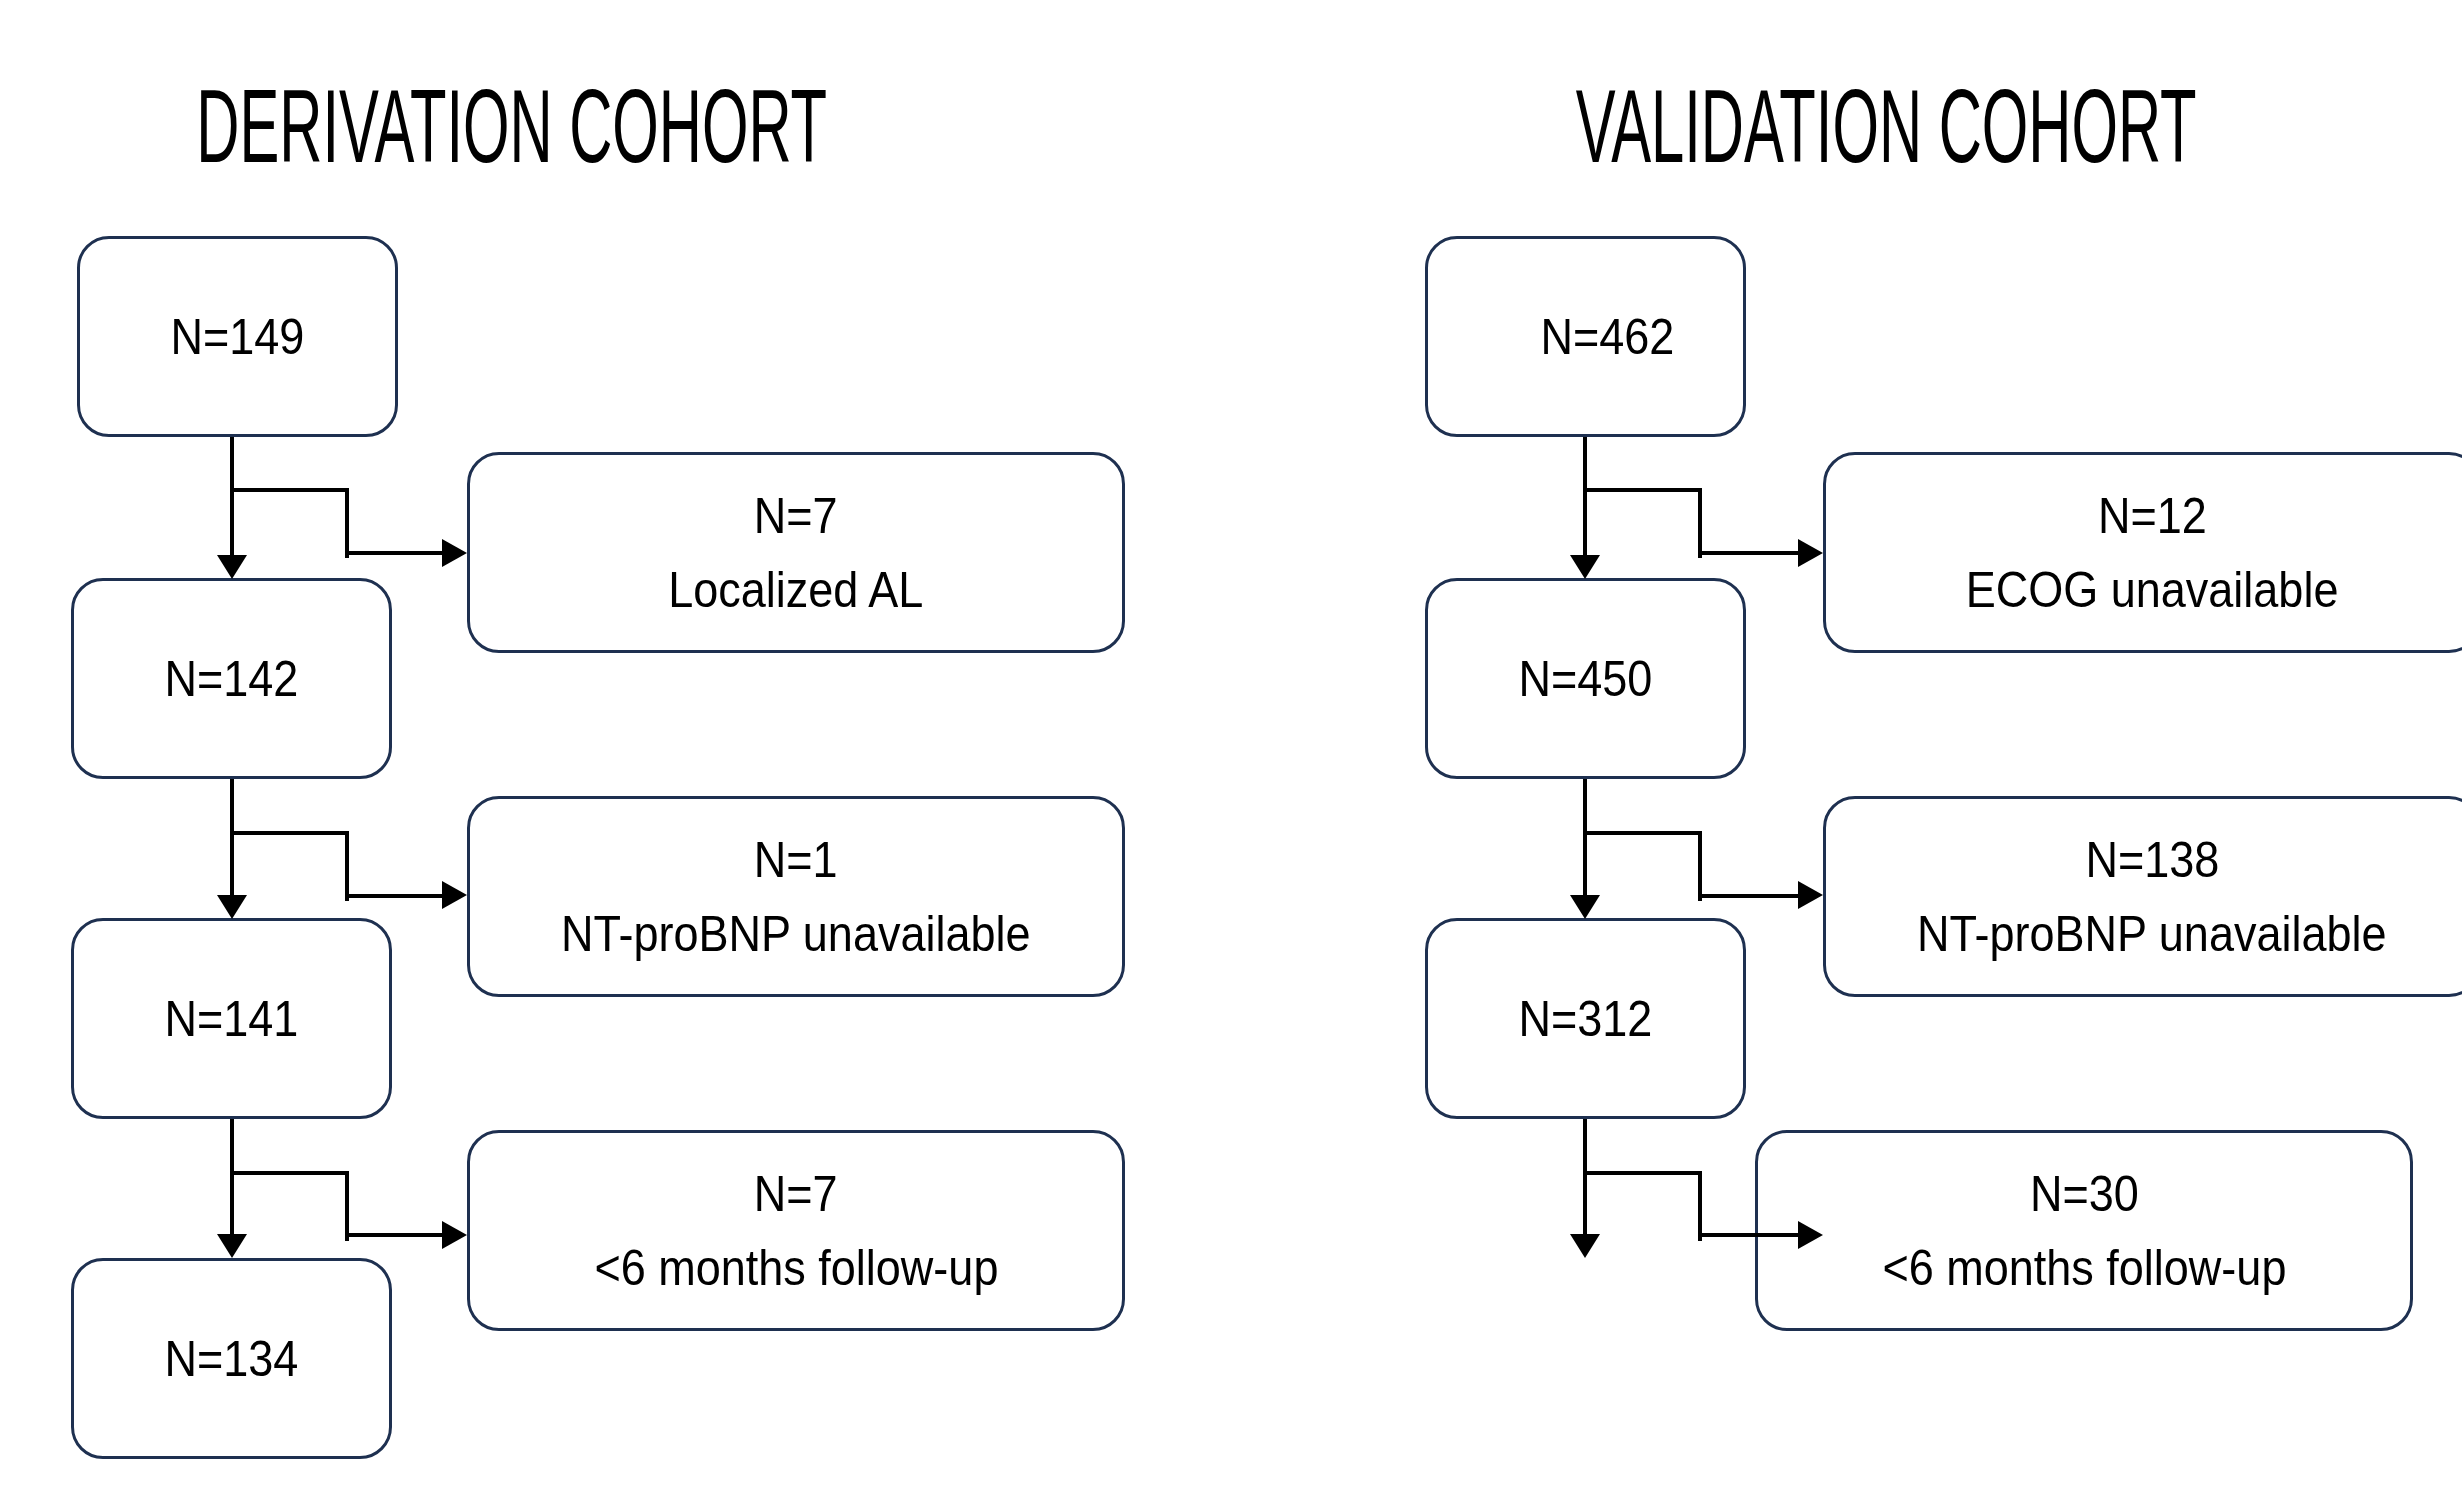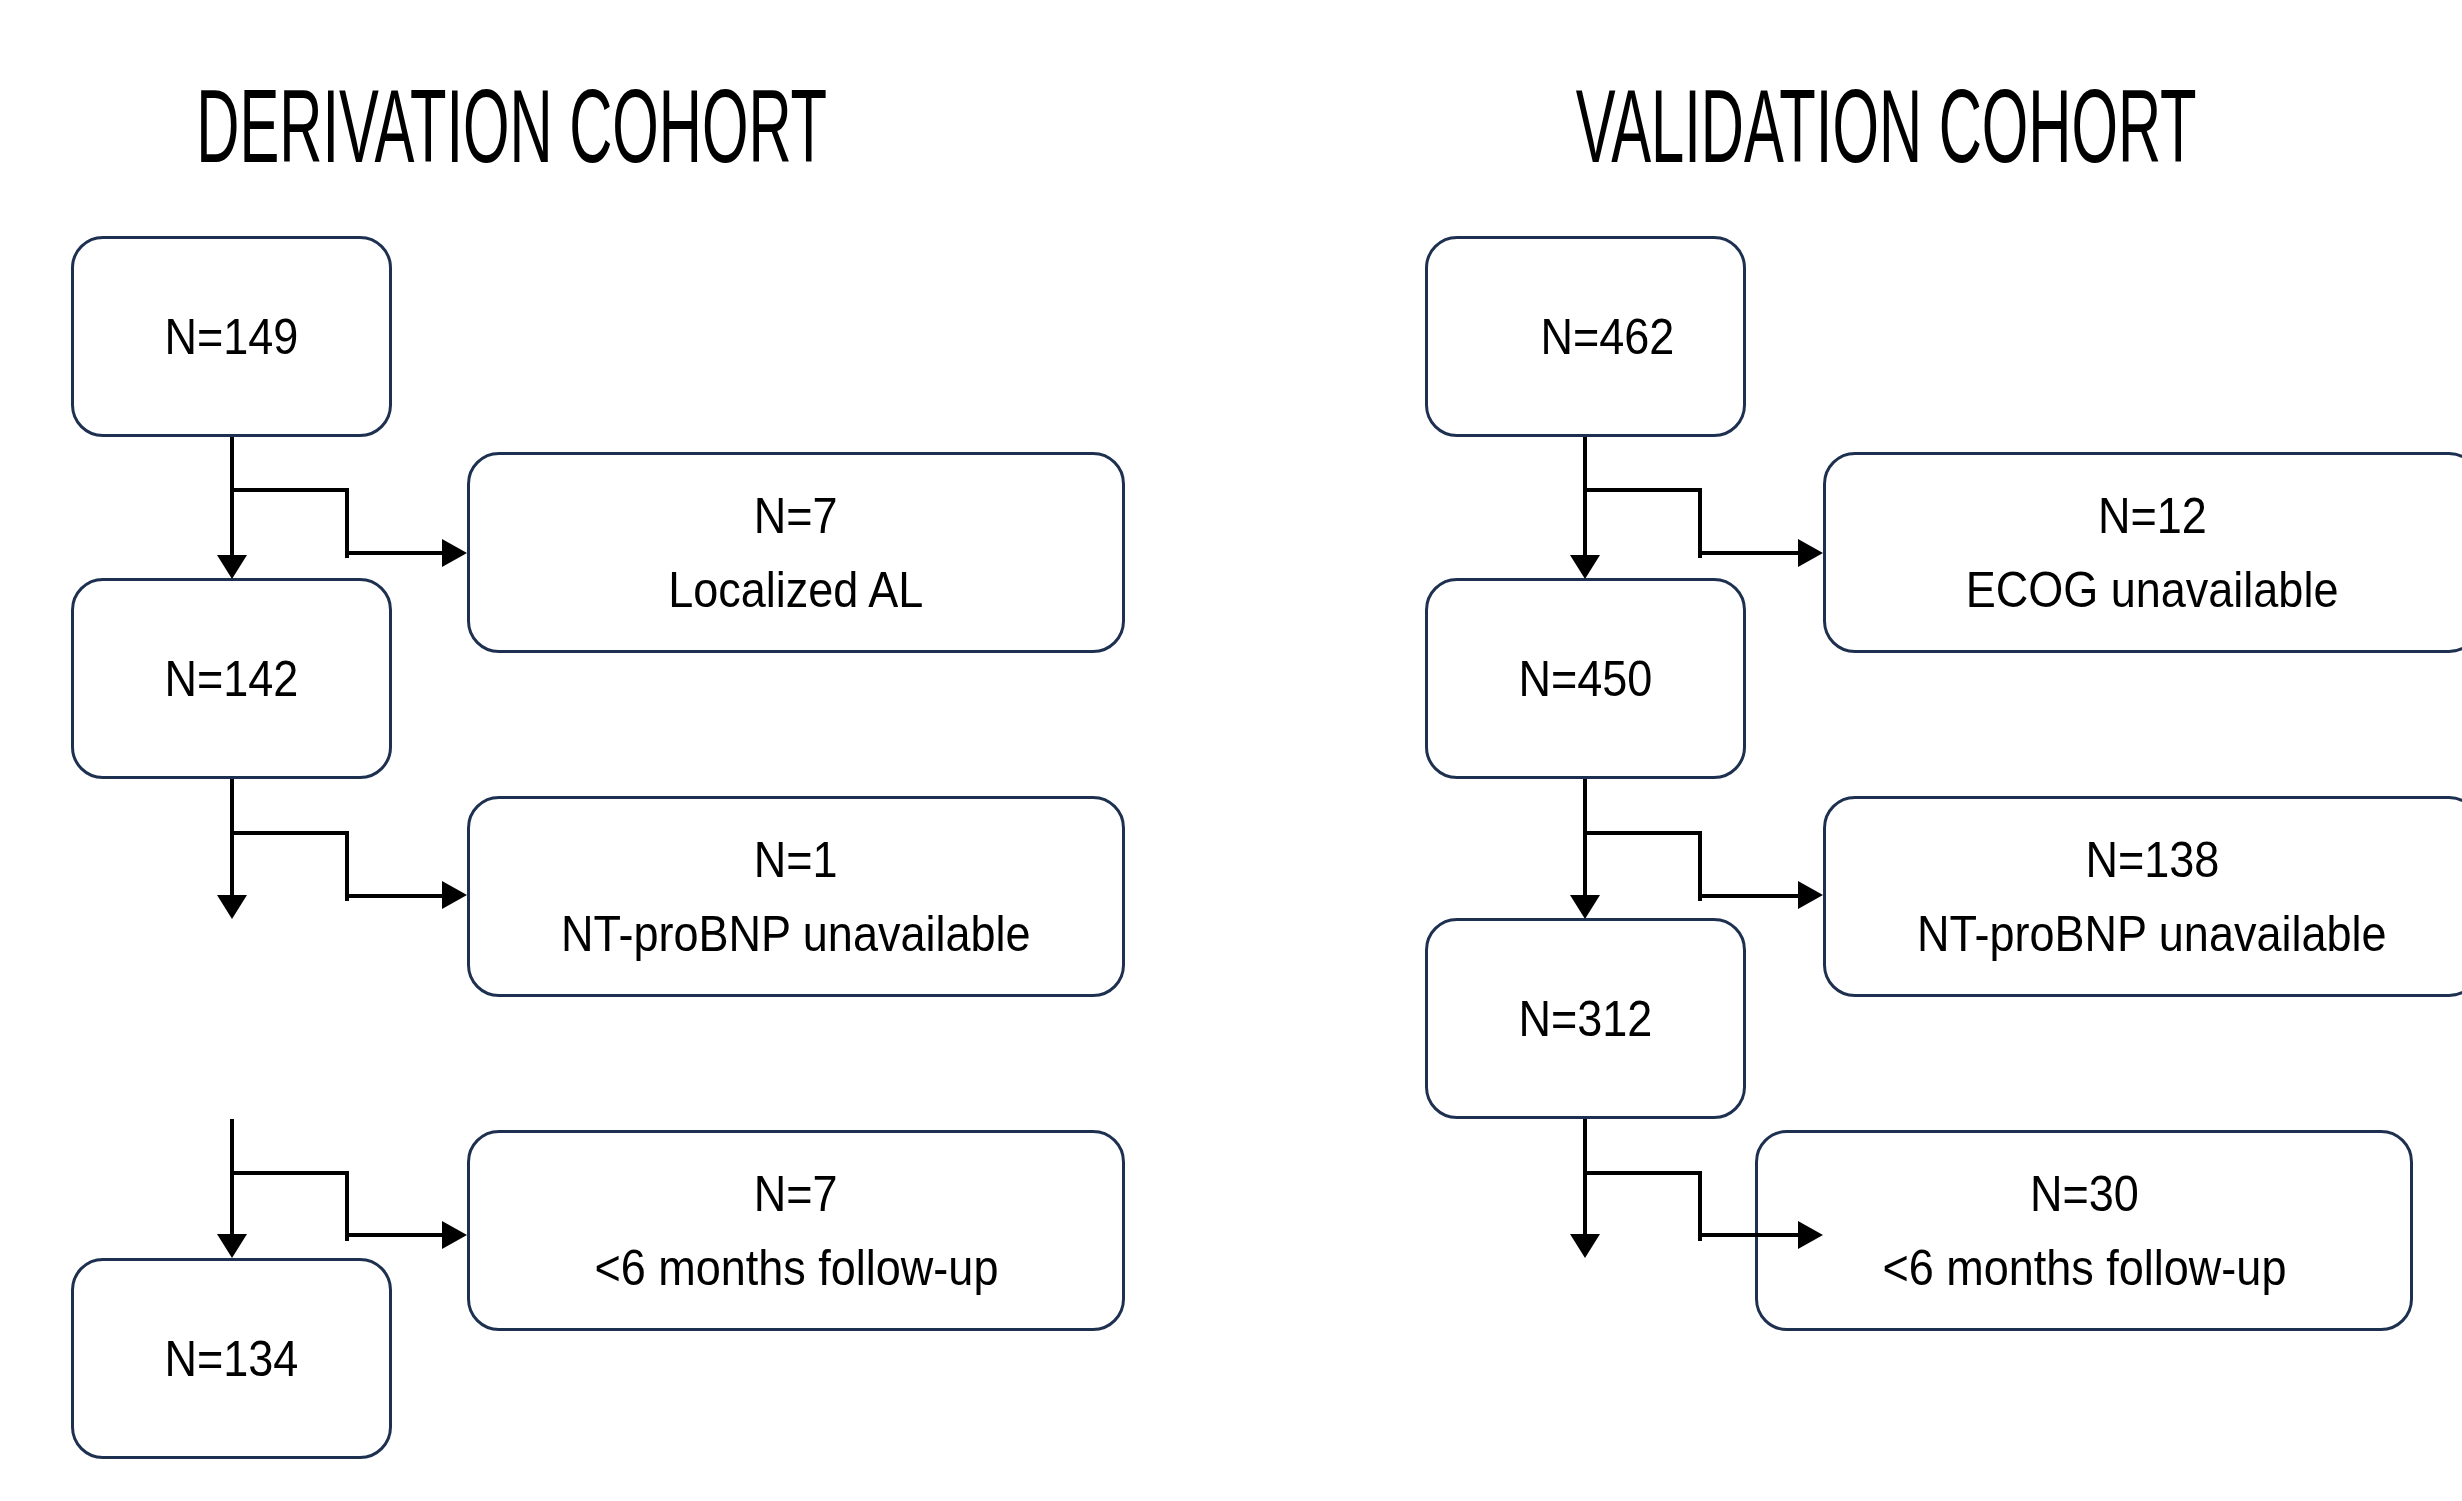--- a/index.html
+++ b/index.html
@@ -40,25 +40,28 @@
 
 <div class="stage">
 
   <div class="title" style="left:-32px;">
     <span class="tt">DERIVATION COHORT</span>
   </div>
   <div class="title" style="left:1347px;">
     <span class="tt">VALIDATION COHORT</span>
   </div>
 
-  <div class="node" style="left:71px;top:236px;">
+  <div class="node" style="left:77px;top:236px;">
     <span class="lbl">N=149</span>
   </div>
   <div class="node" style="left:71px;top:578px;">
     <span class="lbl">N=142</span>
+  </div>
+  <div class="node" style="left:71px;top:918px;">
+    <span class="lbl">N=141</span>
   </div>
   <div class="node" style="left:71px;top:1258px;">
     <span class="lbl">N=134</span>
   </div>
 
   <div class="node side" style="left:467px;top:452px;">
     <span class="lbl">N=7</span>
     <span class="lbl">Localized AL</span>
   </div>
   <div class="node side" style="left:467px;top:796px;">

